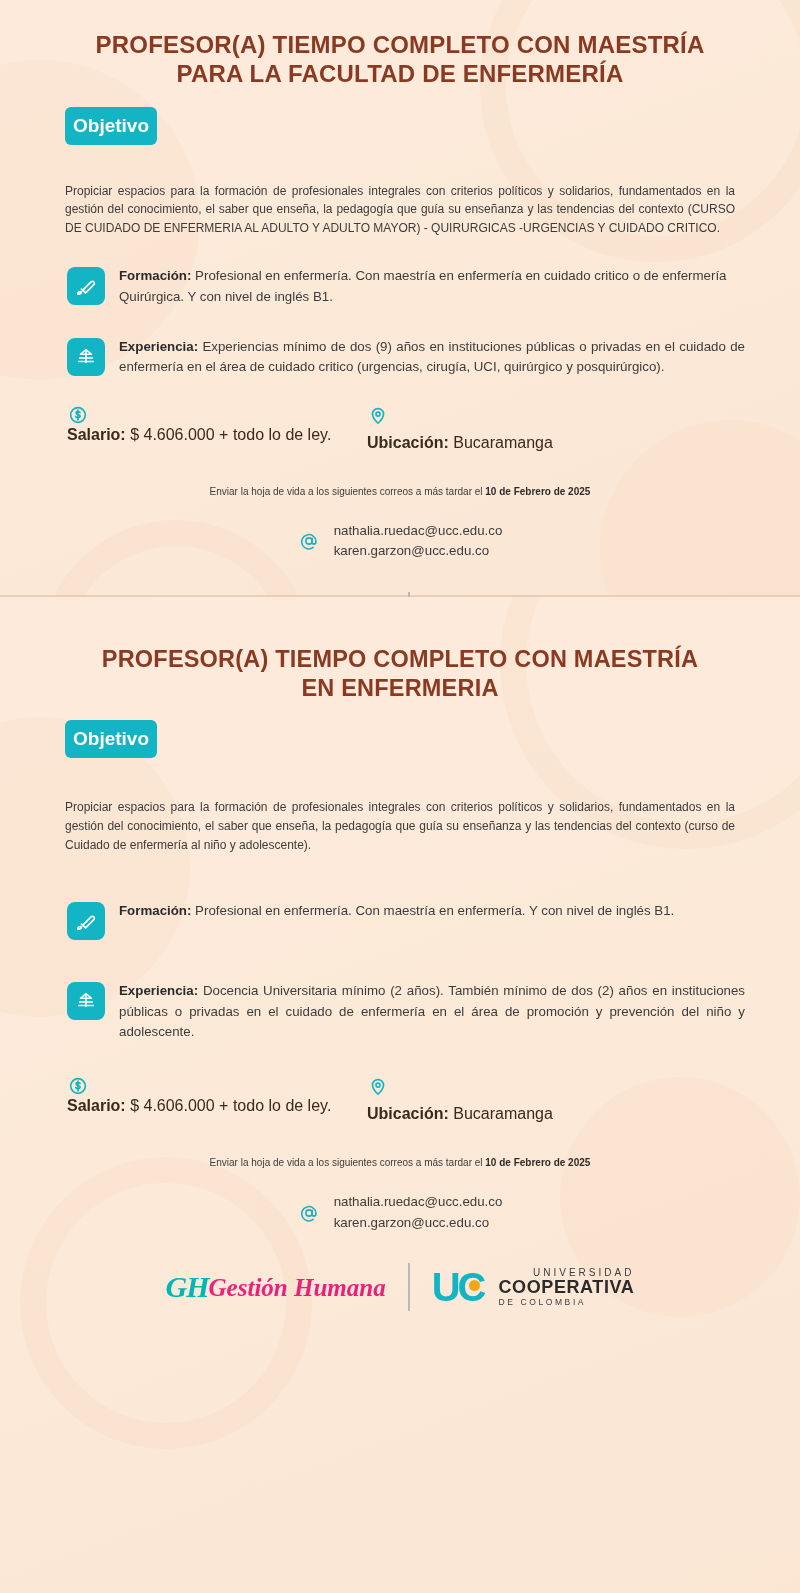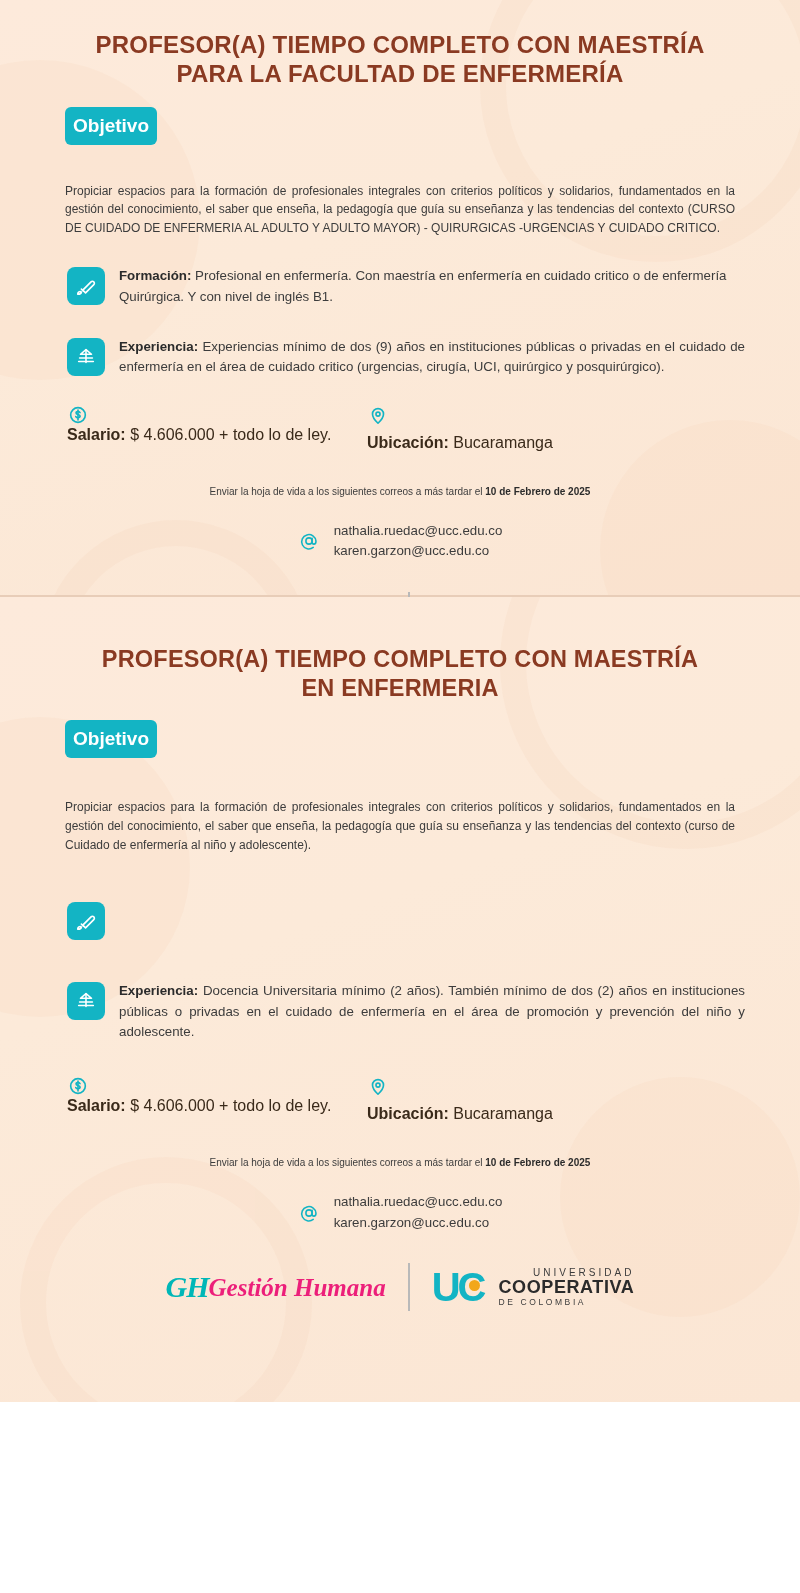--- a/index.html
+++ b/index.html
@@ -12,21 +12,21 @@
     font-family: "Liberation Sans", sans-serif;
     color: #3a2a1a;
   }
   .poster {
     width: 800px;
     position: relative;
     overflow: hidden;
     background: linear-gradient(160deg, #fdeadb 0%, #fcead9 40%, #fbe6d4 100%);
   }
   .poster.one { height: 597px; }
-  .poster.two { height: 805px; }
+  .poster.two { height: 996px; }
 
   
   .bg-deco {
     position: absolute;
     inset: 0;
     pointer-events: none;
     opacity: .55;
   }
   .bg-deco .blob {
     position: absolute;
@@ -354,20 +354,23 @@
 
     
     <div class="row" style="margin-top:46px;">
       <div class="icon-box">
         <svg width="22" height="22" viewBox="0 0 24 24" fill="none" stroke="#ffffff" stroke-width="1.8" stroke-linecap="round" stroke-linejoin="round">
           <path d="M6 18c-1.5 0-3 1-3 3 3 0 4-1 4-2.5"></path>
           <path d="M8.5 16.5l9-9a2.1 2.1 0 0 1 3 3l-9 9z"></path>
           <path d="M7 15.5l2.2 2.2"></path>
         </svg>
       </div>
+      <div class="txt justify">
+        <b>Formación:</b><span> Profesional en enfermería. Con maestría en enfermería. Y con nivel de inglés B1.</span>
+      </div>
     </div>
 
     
     <div class="row" style="margin-top:40px;">
       <div class="icon-box">
         <svg width="22" height="22" viewBox="0 0 24 24" fill="none" stroke="#ffffff" stroke-width="1.7" stroke-linecap="round" stroke-linejoin="round">
           <path d="M12 4l-6 5h12z"></path>
           <path d="M5 13h14"></path>
           <path d="M4 17h16"></path>
           <path d="M12 4v14"></path>

